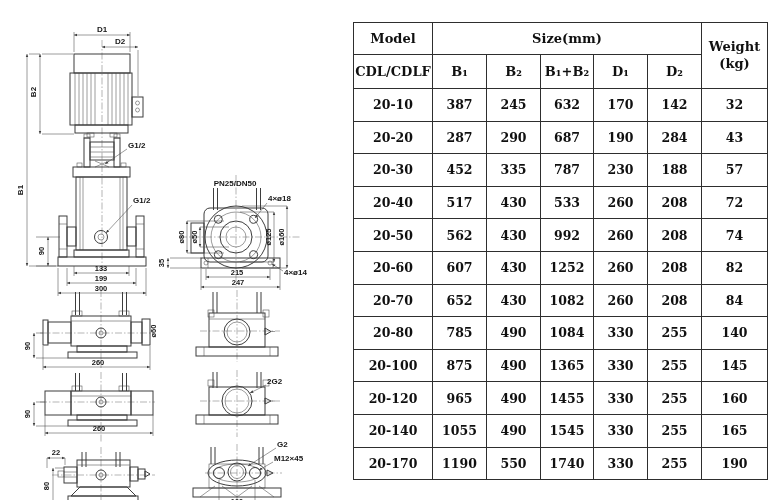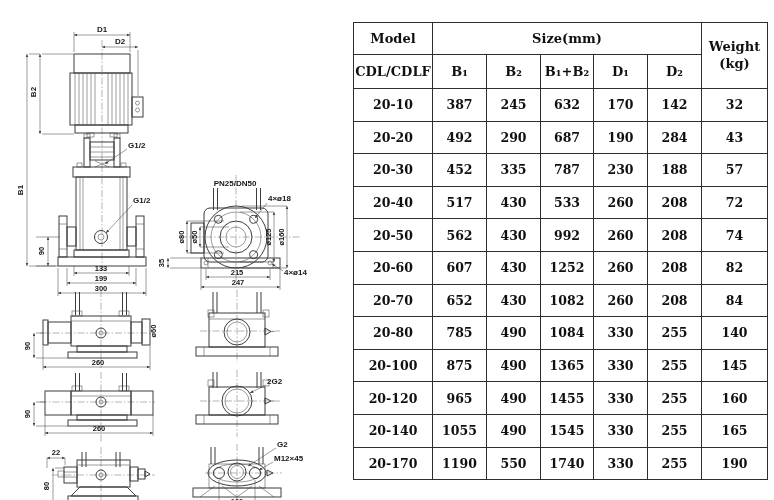--- a/index.html
+++ b/index.html
@@ -411,21 +411,21 @@
         <td>20-10</td>
         <td>387</td>
         <td>245</td>
         <td>632</td>
         <td>170</td>
         <td>142</td>
         <td>32</td>
       </tr>
       <tr>
         <td>20-20</td>
-        <td>492</td>
+        <td>287</td>
         <td>290</td>
         <td>687</td>
         <td>190</td>
         <td>284</td>
         <td>43</td>
       </tr>
       <tr>
         <td>20-30</td>
         <td>452</td>
         <td>335</td>

